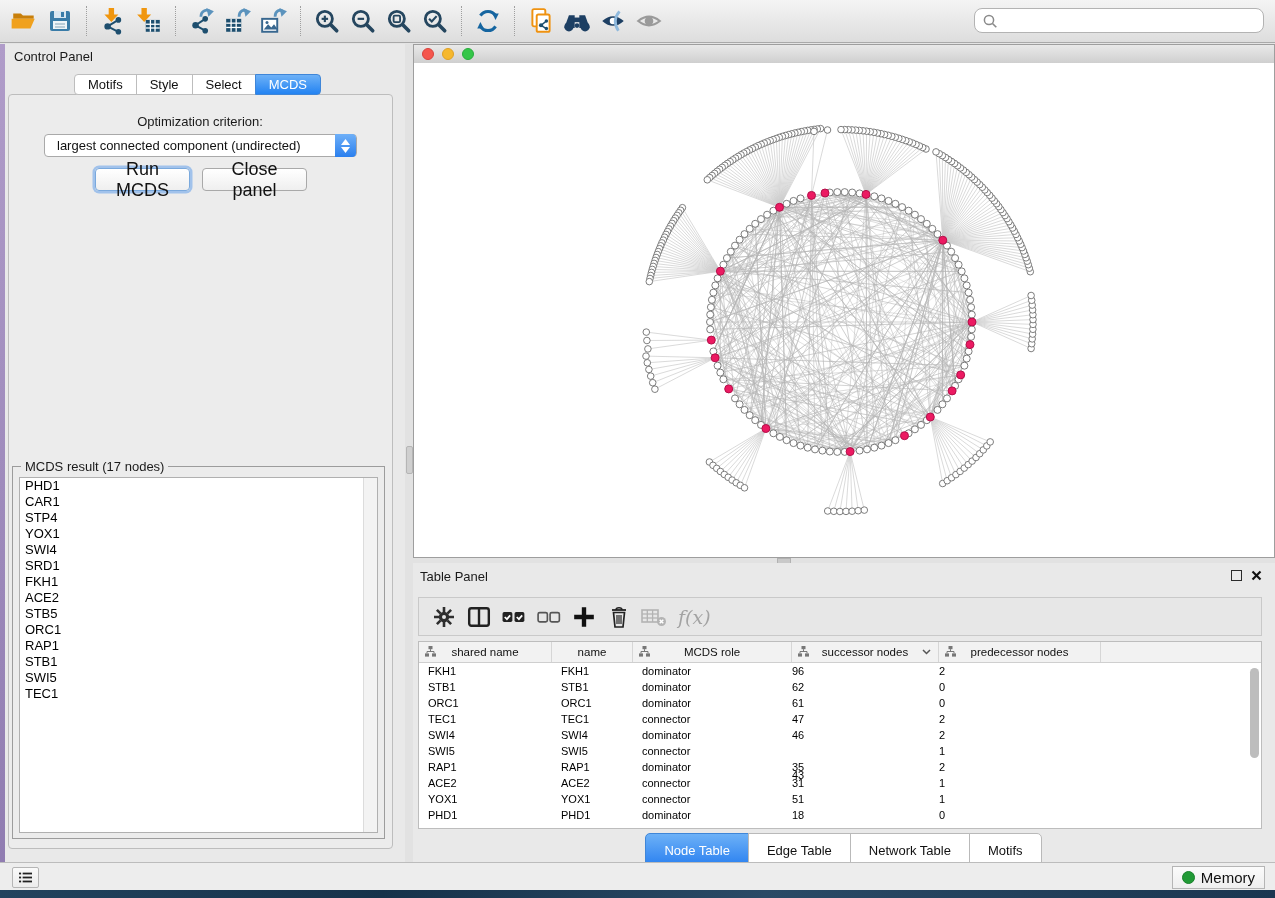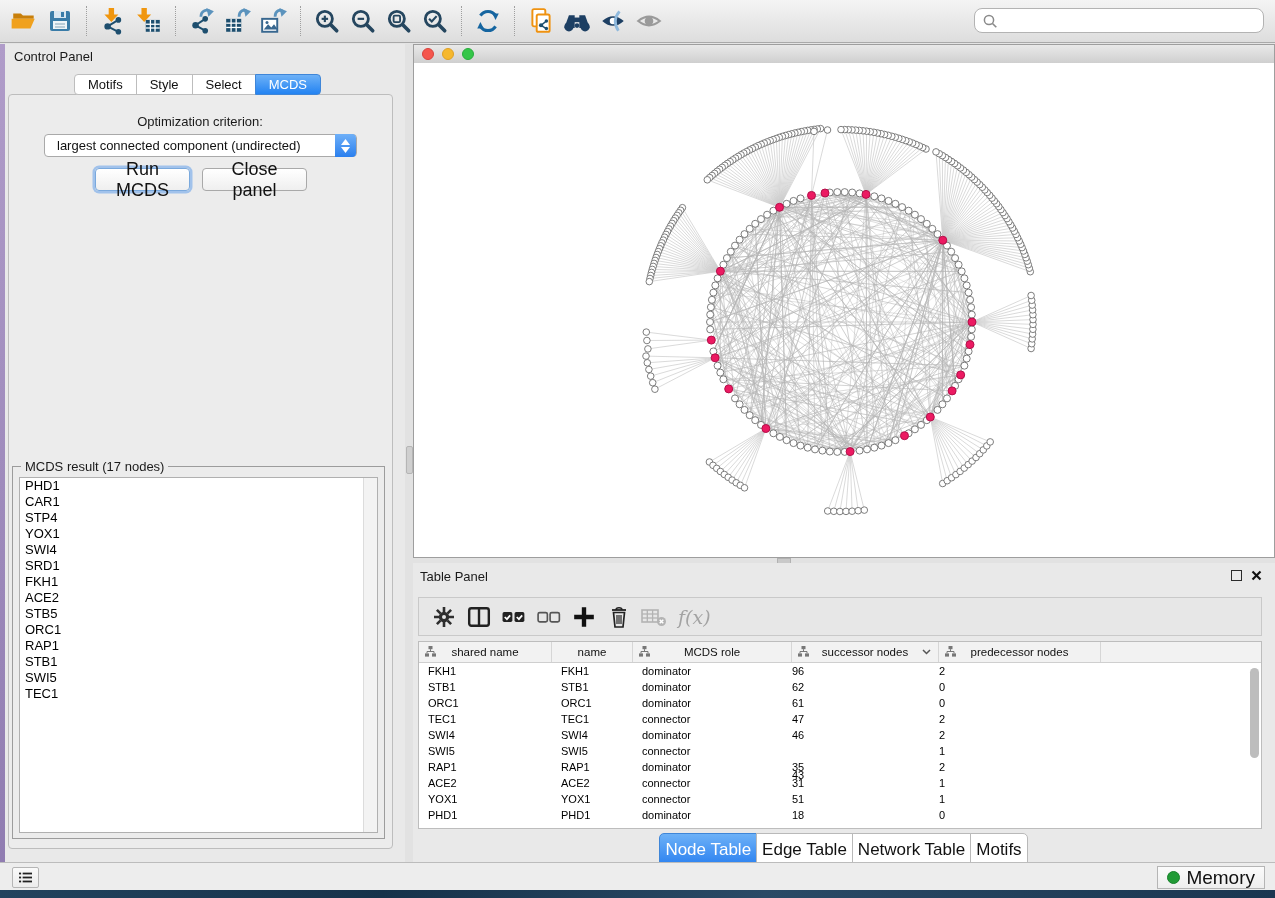--- a/index.html
+++ b/index.html
@@ -73,31 +73,31 @@
   #nt-header{display:flex;height:20px;background:#f2f2f2;border-bottom:1px solid #cfcfcf}
   .th{display:flex;align-items:center;justify-content:center;position:relative;border-right:1px solid #d6d6d6;
       font-size:11.5px;color:#111;box-sizing:border-box;flex:none}
   .th .hicon{position:absolute;left:6px;top:4px}
   .th .chev{position:absolute;right:7px;top:7px}
   .tr{display:flex;height:16px;align-items:center}
   .td{font-size:11px;color:#000;box-sizing:border-box;flex:none;padding-left:9px;white-space:nowrap;overflow:hidden}
   .td.num{text-align:left;padding-left:0;padding-right:10px}
   #nt-thumb{position:absolute;right:2px;top:26px;width:9px;height:90px;background:#bdbdbd;border-radius:5px}
   #bottom-tabs{left:413px;top:833px;width:862px;display:flex;justify-content:center}
-  .btab{font-size:17px;color:#111;background:#fff;border:1px solid #b9b9b9;margin-left:-1px;height:34px;
-        padding:0 5px;display:flex;align-items:center;box-sizing:border-box}
+  .btab{font-size:13px;color:#111;background:#fff;border:1px solid #b9b9b9;margin-left:-1px;height:34px;
+        padding:0 18px;display:flex;align-items:center;box-sizing:border-box}
   .btab:first-child{border-radius:5px 0 0 5px}
   .btab:last-child{border-radius:0 5px 5px 0}
   .btab.sel{background:linear-gradient(#6db1f7,#2a80f0);color:#fff;border-color:#3f86d8}
   
   #status-bar{left:0;top:862px;width:1275px;height:28px;background:#ededed;border-top:1px solid #bcbcbc;box-sizing:border-box}
   #list-btn{position:absolute;left:12px;top:4px;width:27px;height:21px;background:linear-gradient(#fafafa,#ececec);
     border:1px solid #b5b5b5;border-radius:2px;display:flex;align-items:center;justify-content:center}
   #mem-btn{position:absolute;right:10px;top:3px;height:23px;background:linear-gradient(#fbfbfb,#eeeeee);
-    border:1px solid #b5b5b5;display:flex;align-items:center;gap:6px;padding:0 9px;font-size:19px;color:#111}
+    border:1px solid #b5b5b5;display:flex;align-items:center;gap:6px;padding:0 9px;font-size:15px;color:#111}
   #mem-dot{width:13px;height:13px;border-radius:50%;background:#219a36;border:1px solid #18812b;box-sizing:border-box}
 </style>
 </head>
 <body>
 
 <div id="toolbar" class="abs">
   <button class="tbtn">
     <svg width="28" height="28" viewBox="0 0 26 26">
       <path d="M3 6h7l2 2h10v3H3z" fill="#c87f0a"></path>
       <path d="M1.5 11h21.5l-4 9H1.5z" fill="#f0a11d"></path>

